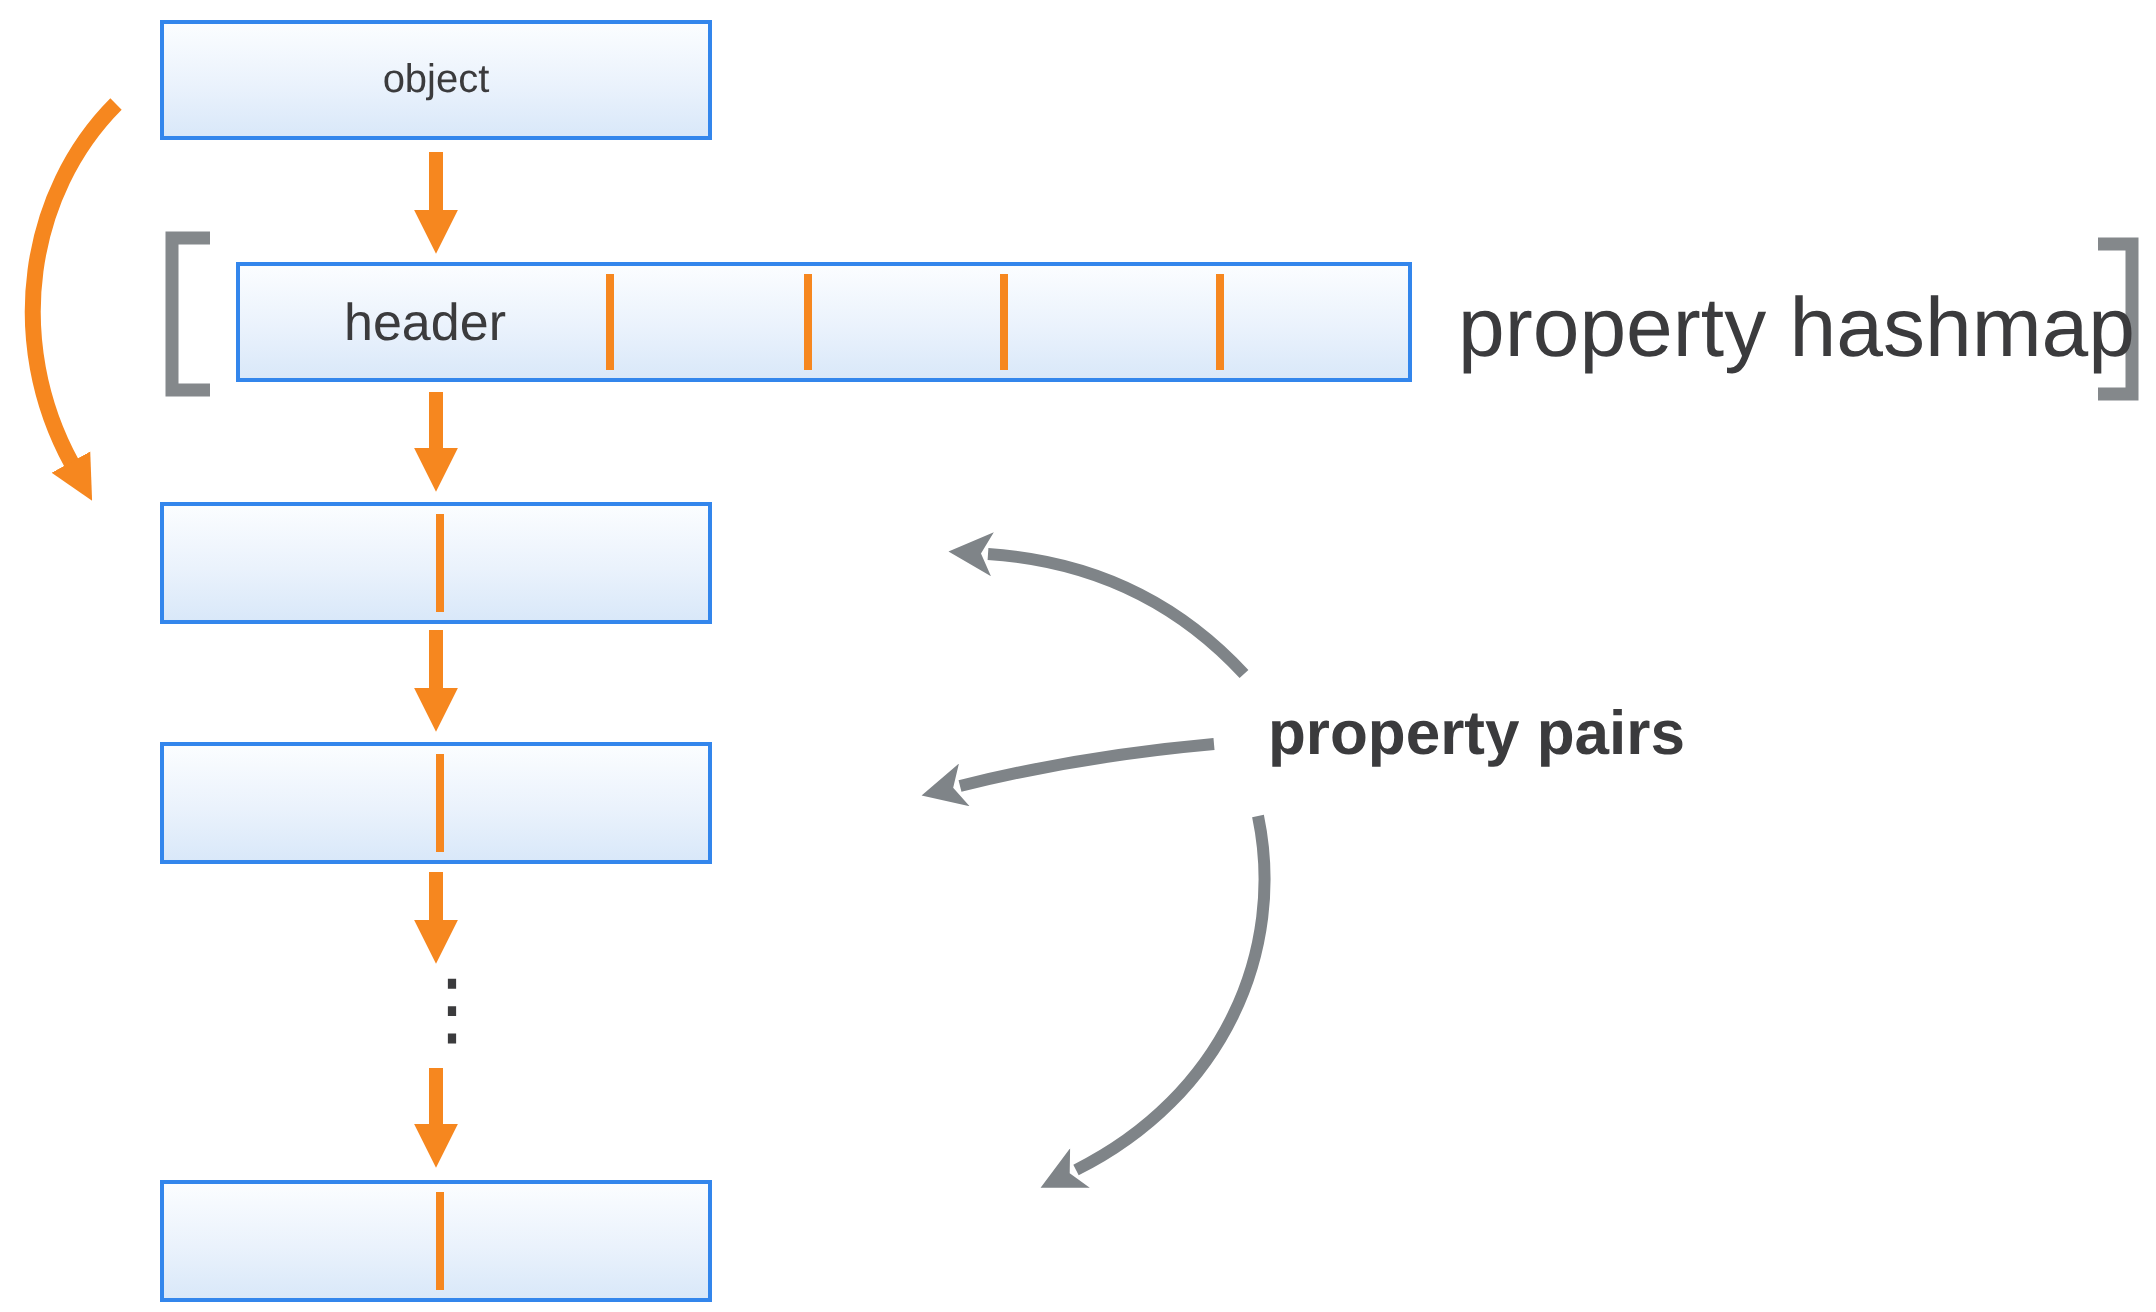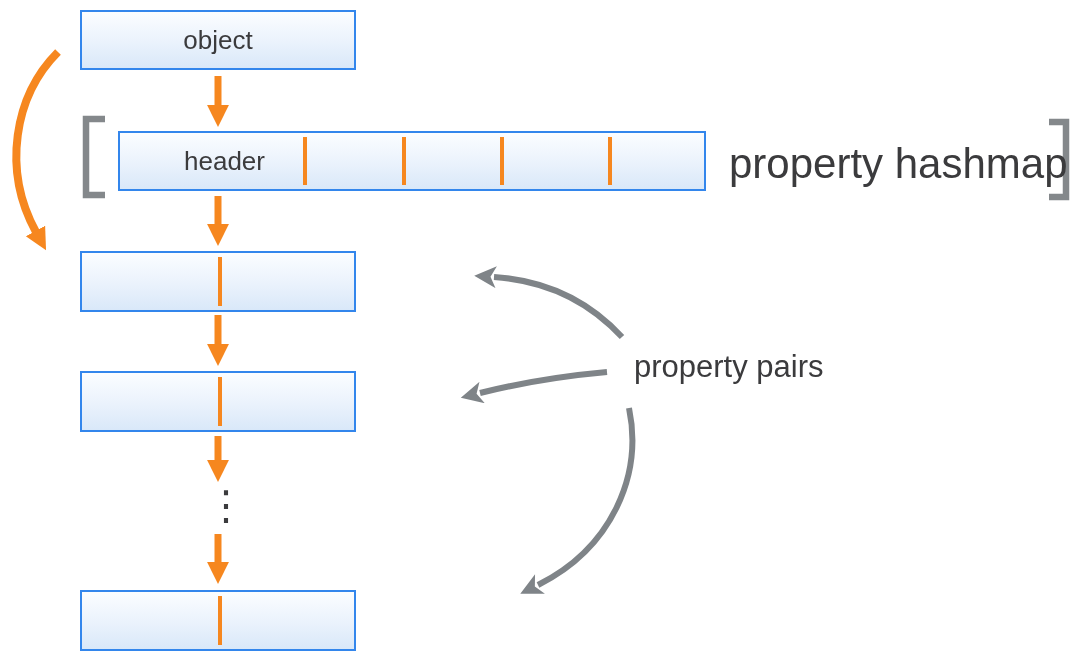--- a/index.html
+++ b/index.html
@@ -16,37 +16,37 @@
     box-sizing:border-box;
     border:2px solid #3386EC;
     background:linear-gradient(180deg,#FBFDFF 0%,#EAF2FC 55%,#D9E8F9 100%);
   }
   .object-box{left:80px;top:10px;width:276px;height:60px;}
   .header-box{left:118px;top:131px;width:588px;height:60px;}
   .pair-box{left:80px;width:276px;height:61px;}
   .box-label{
     position:absolute;left:0;top:0;width:100%;height:100%;
     display:flex;align-items:center;justify-content:center;
-    font-size:26px;color:#3B3B3D;border-radius:14px;
+    font-size:20px;color:#3B3B3D;border-radius:14px;
   }
   .header-label-cell{
     position:absolute;left:0;top:0;width:185px;height:100%;
     display:flex;align-items:center;justify-content:center;
-    font-size:26px;color:#3B3B3D;padding-left:12px;
+    font-size:26px;color:#3B3B3D;
   }
   .vdiv{
     position:absolute;top:4px;bottom:4px;width:4px;
     background:#F6871F;
   }
   .pair-div{left:136px;}
   .caption{
     position:absolute;color:#3B3B3D;line-height:1;white-space:nowrap;
   }
   .caption-hashmap{left:729px;top:143px;font-size:42px;}
-  .caption-pairs{left:634px;top:351px;font-size:31px;}
+  .caption-pairs{left:634px;top:351px;font-size:31px;font-weight:bold;}
   .ellipsis{
     position:absolute;left:206px;top:483px;
     font-size:40px;line-height:1.1;color:#3B3B3D;
     font-family:"DejaVu Sans", sans-serif;
   }
 </style>
 </head>
 <body>
 
 <div class="canvas">

